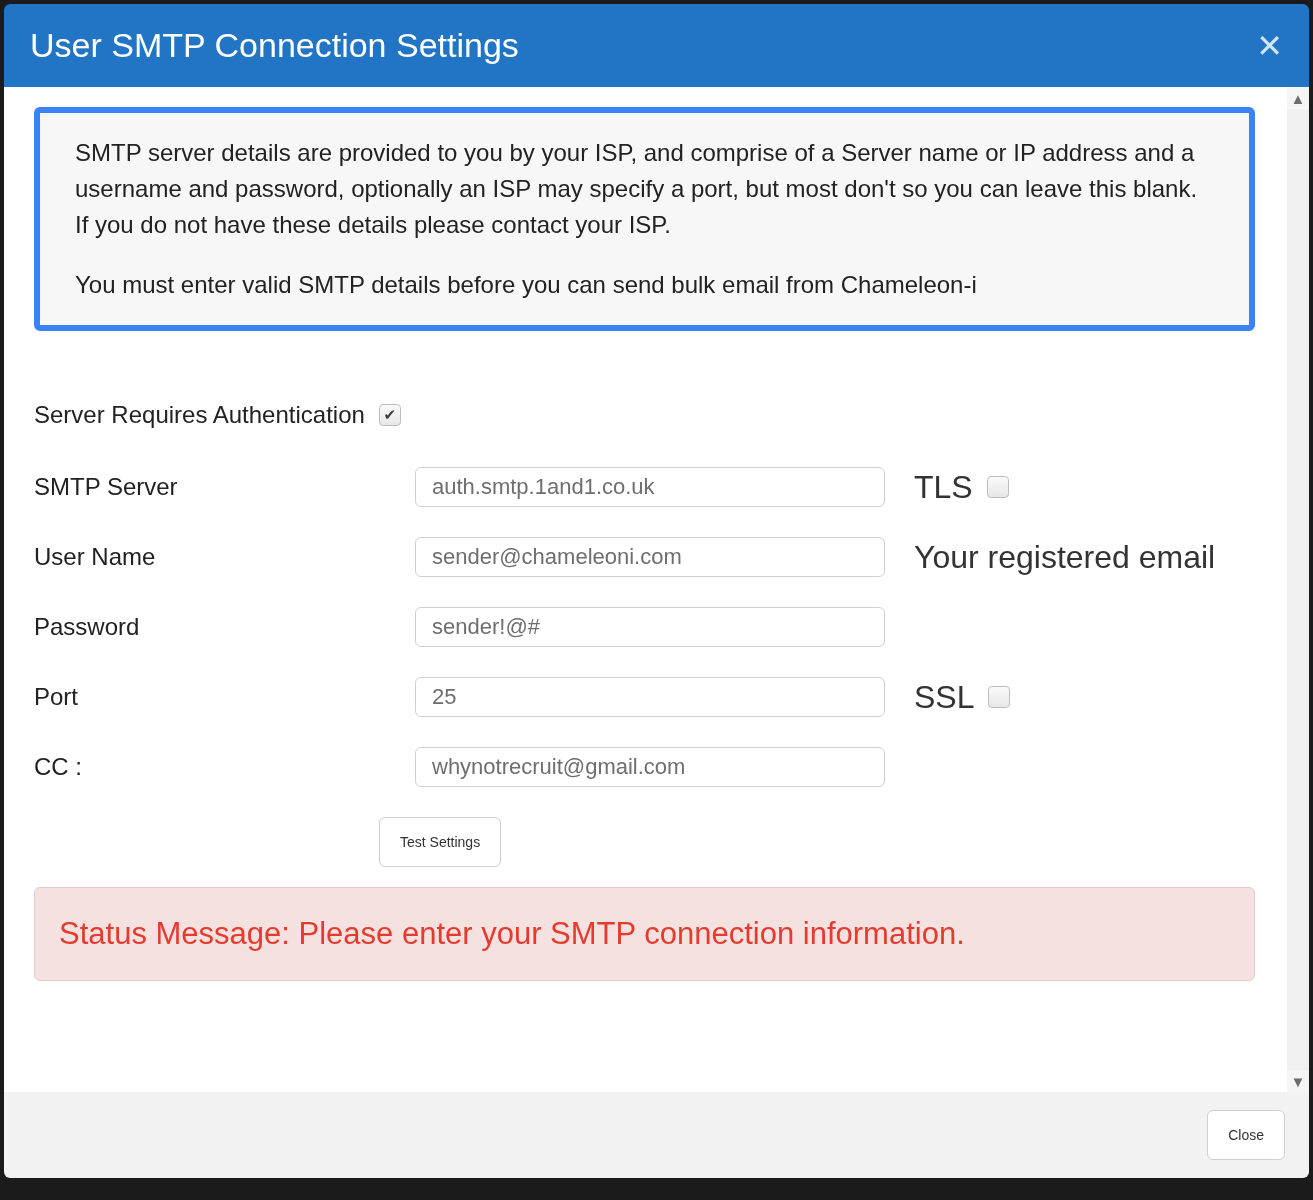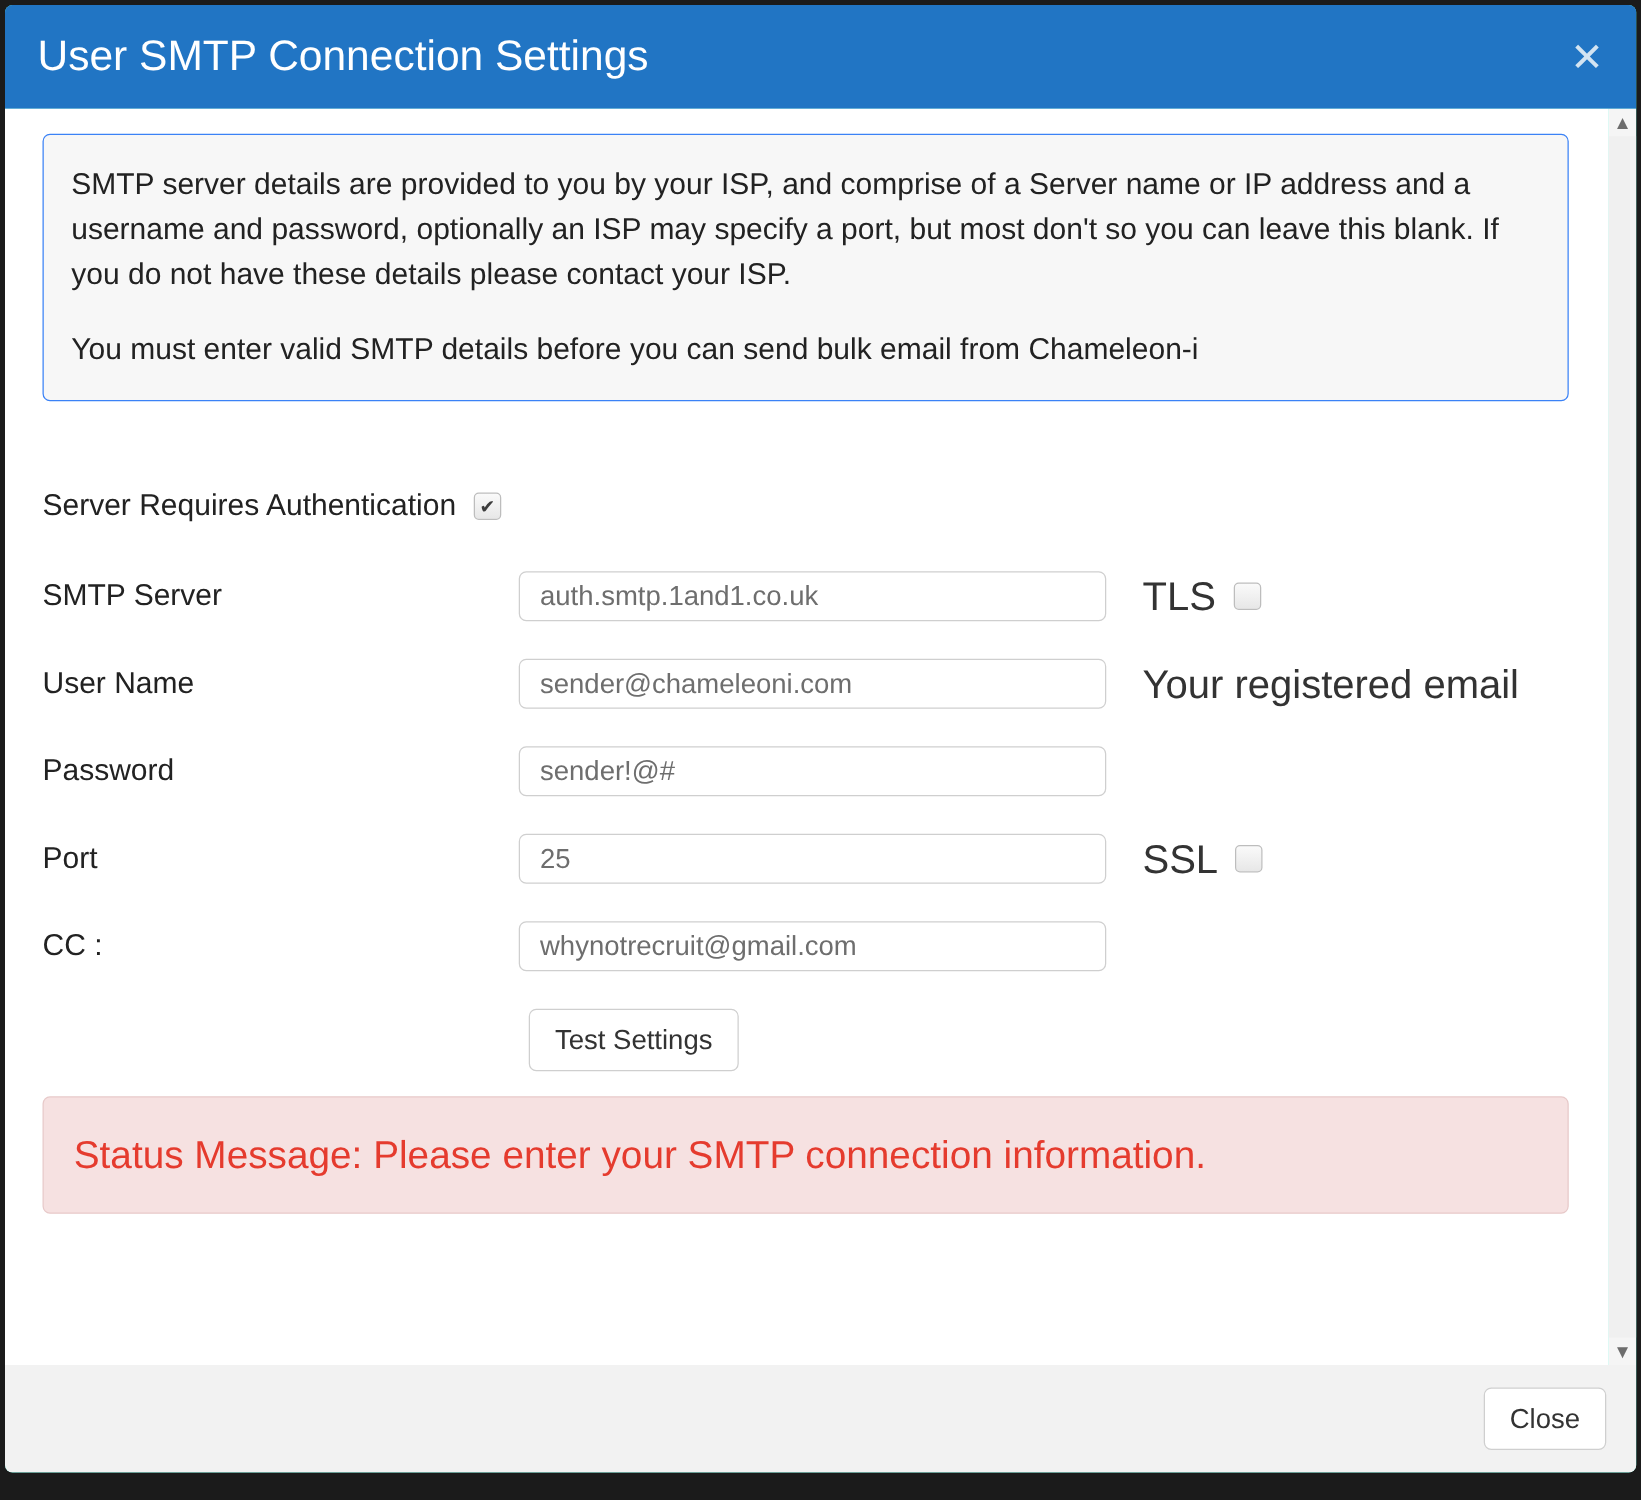--- a/index.html
+++ b/index.html
@@ -2,21 +2,21 @@
 <html><head>
 <meta charset="utf-8">
 <style>
   * { box-sizing: border-box; margin: 0; padding: 0; }
   html, body { width: 1313px; height: 1200px; font-family: "Segoe UI", Verdana, Arial, sans-serif; }
   body { background: #1b1b1b; display: flex; align-items: flex-start; justify-content: center; }
 
   .dialog {
     margin-top: 4px;
     width: 1305px;
-    background: #5eead4;
+    background: #000000;
     border-radius: 6px;
     display: flex;
     flex-direction: column;
     overflow: hidden;
     position: relative;
   }
 
   .dialog-header {
     background: #2175c4;
     color: #fff;
@@ -63,24 +63,24 @@
     align-items:center;
     justify-content:center;
     color:#6d6d6d;
     font-size: 15px;
     cursor: pointer;
     user-select:none;
   }
   .scroll-track { flex:1; background:#f0f0f0; width:100%; }
 
   .info-box {
-    border: 1px solid #3b82f6;
+    border: 6px solid #3b82f6;
     background: #f7f7f7;
     border-radius: 6px;
-    padding: 22px 22px;
+    padding: 22px 35px;
     font-size: 24px;
     line-height: 1.5;
     color: #222;
     margin-right: 20px;
   }
   .info-box p + p { margin-top: 24px; }
 
   .form-area {
     margin-top: 70px;
     font-size: 24px;
@@ -137,24 +137,23 @@
     font-size: 32px;
     padding-left: 40px;
   }
 
   .btn {
     height: 50px;
     padding: 0 20px;
     border: 1px solid #cfcfcf;
     border-radius: 6px;
     background:#fff;
-    font-size: 22px;
+    font-size: 14px;
     color:#333;
     cursor:pointer;
-    margin-left:44px;
   }
 
   .status-box {
     margin-top: 20px;
     margin-right: 20px;
     background: #f6e1e1;
     border: 1px solid #e7c9c9;
     border-radius: 6px;
     padding: 28px 24px;
     color: #e53b2e;

